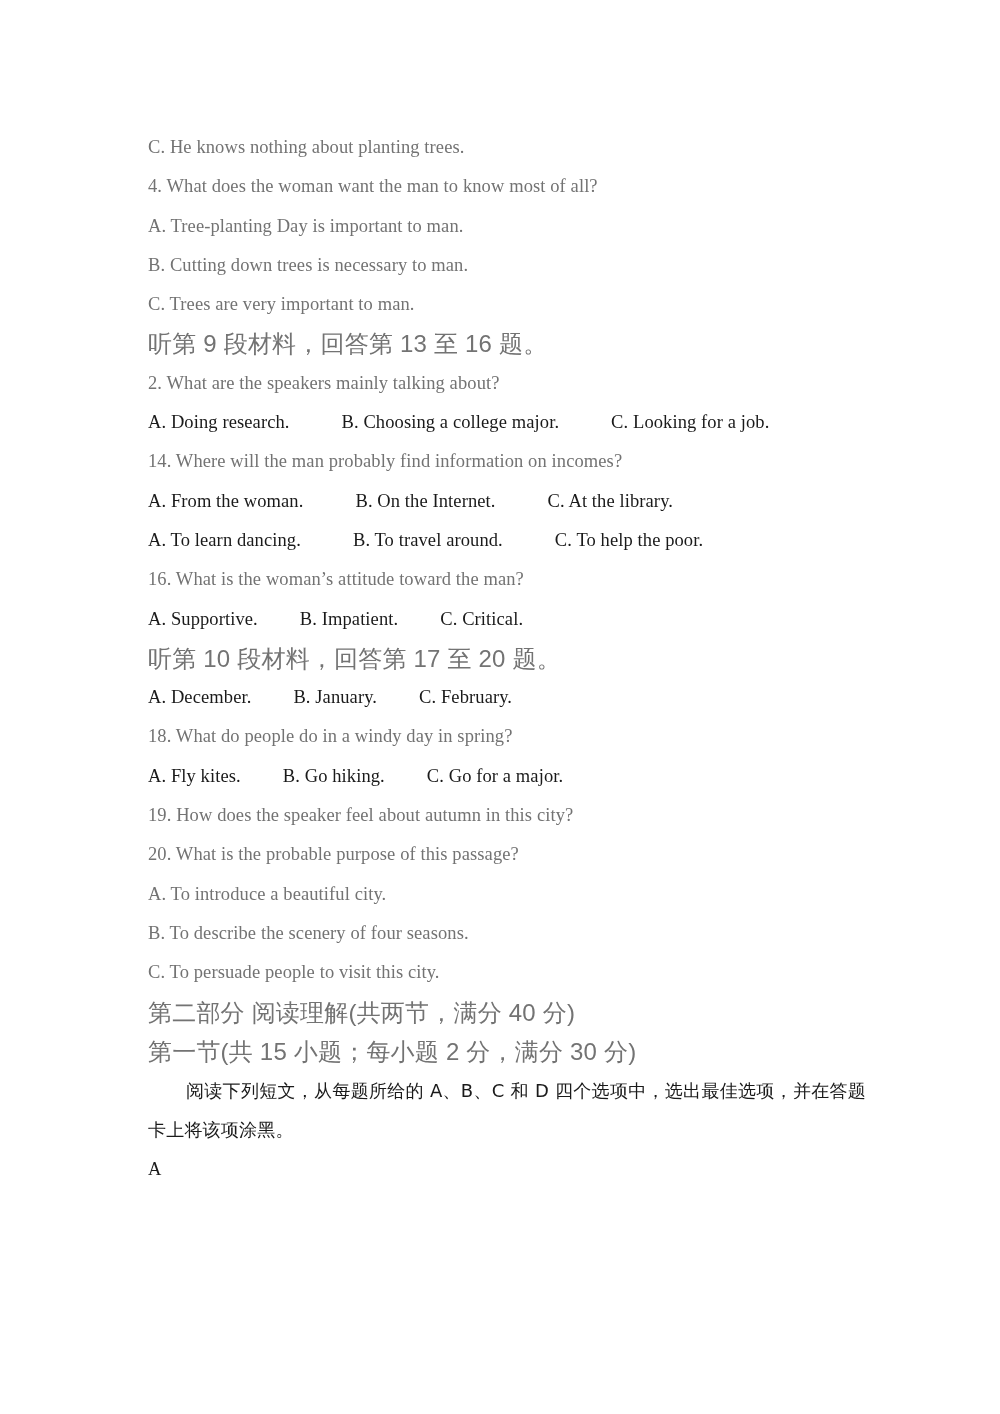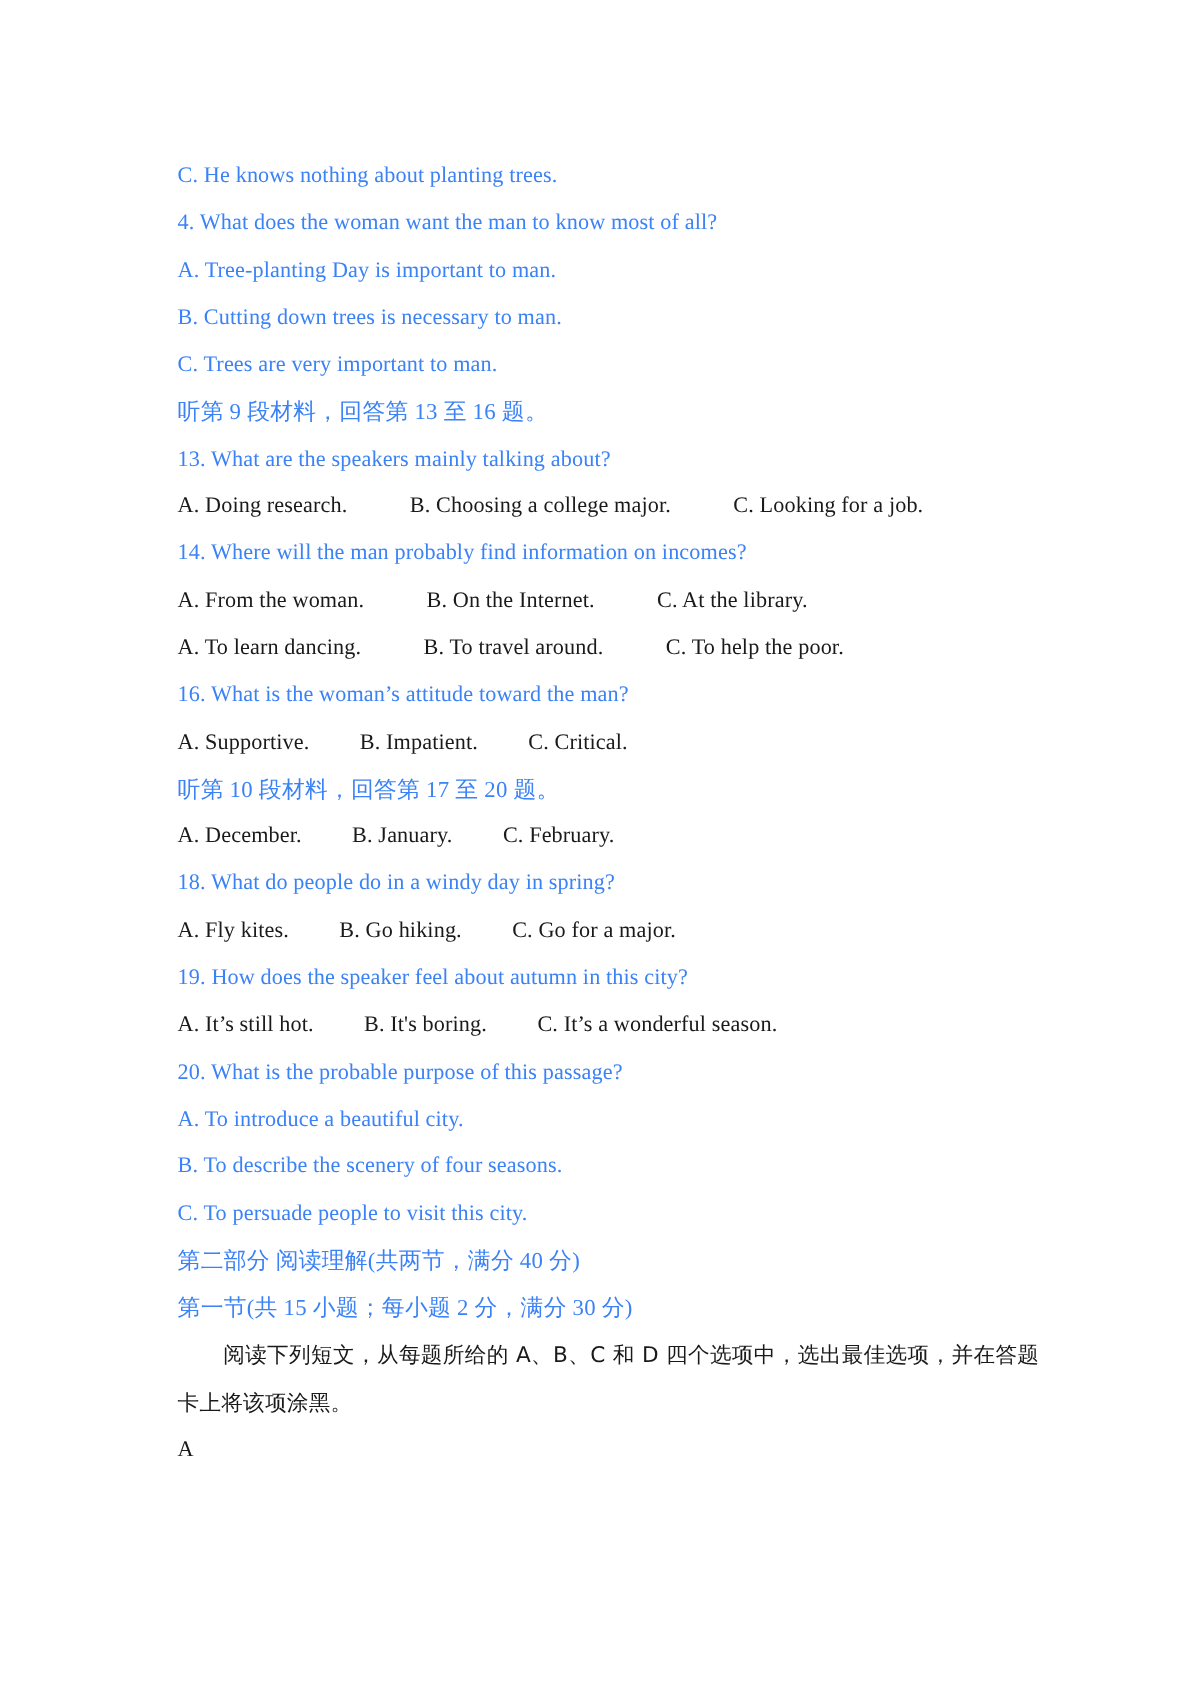--- a/index.html
+++ b/index.html
@@ -32,26 +32,26 @@
     top: 128px;
     width: 720px;
   }
 
   
   .line {
     font-size: 18.5px;
     line-height: 39.3px;
     white-space: nowrap;
     letter-spacing: 0.1px;
-    color: #3b82f6;
+    color: #737373;
   }
 
   .line.cn {
-    font-family: Liberation Serif, serif;
-    font-size: 19px;
+    font-family: Liberation Sans, sans-serif;
+    font-size: 24px;
     letter-spacing: 0.2px;
   }
 
   
   .opts {
     font-size: 18.5px;
     line-height: 39.3px;
     white-space: nowrap;
     letter-spacing: 0.1px;
   }
@@ -92,21 +92,21 @@
 
     <div class="line">C. He knows nothing about planting trees.</div>
 
     <div class="line">4. What does the woman want the man to know most of all?</div>
     <div class="line">A. Tree-planting Day is important to man.</div>
     <div class="line">B. Cutting down trees is necessary to man.</div>
     <div class="line">C. Trees are very important to man.</div>
 
     <div class="line cn">听第 9 段材料，回答第 13 至 16 题。</div>
 
-    <div class="line">13. What are the speakers mainly talking about?</div>
+    <div class="line">2. What are the speakers mainly talking about?</div>
     <div class="opts wide">
       <span class="opt">A. Doing research.</span><span class="opt">B. Choosing a college major.</span><span class="opt">C. Looking for a job.</span>
     </div>
 
     <div class="line">14. Where will the man probably find information on incomes?</div>
     <div class="opts wide">
       <span class="opt">A. From the woman.</span><span class="opt">B. On the Internet.</span><span class="opt">C. At the library.</span>
     </div>
 
     <div class="opts wide">
@@ -123,23 +123,20 @@
     <div class="opts">
       <span class="opt">A. December.</span><span class="opt">B. January.</span><span class="opt">C. February.</span>
     </div>
 
     <div class="line">18. What do people do in a windy day in spring?</div>
     <div class="opts">
       <span class="opt">A. Fly kites.</span><span class="opt">B. Go hiking.</span><span class="opt">C. Go for a major.</span>
     </div>
 
     <div class="line">19. How does the speaker feel about autumn in this city?</div>
-    <div class="opts">
-      <span class="opt">A. It’s still hot.</span><span class="opt">B. It's boring.</span><span class="opt">C. It’s a wonderful season.</span>
-    </div>
 
     <div class="line">20. What is the probable purpose of this passage?</div>
     <div class="line">A. To introduce a beautiful city.</div>
     <div class="line">B. To describe the scenery of four seasons.</div>
     <div class="line">C. To persuade people to visit this city.</div>
 
     <div class="line cn">第二部分  阅读理解(共两节，满分 40 分)</div>
     <div class="line cn">第一节(共 15 小题；每小题 2 分，满分 30 分)</div>
 
     <div class="para">阅读下列短文，从每题所给的 A、B、C 和 D 四个选项中，选出最佳选项，并在答题卡上将该项涂黑。</div>

